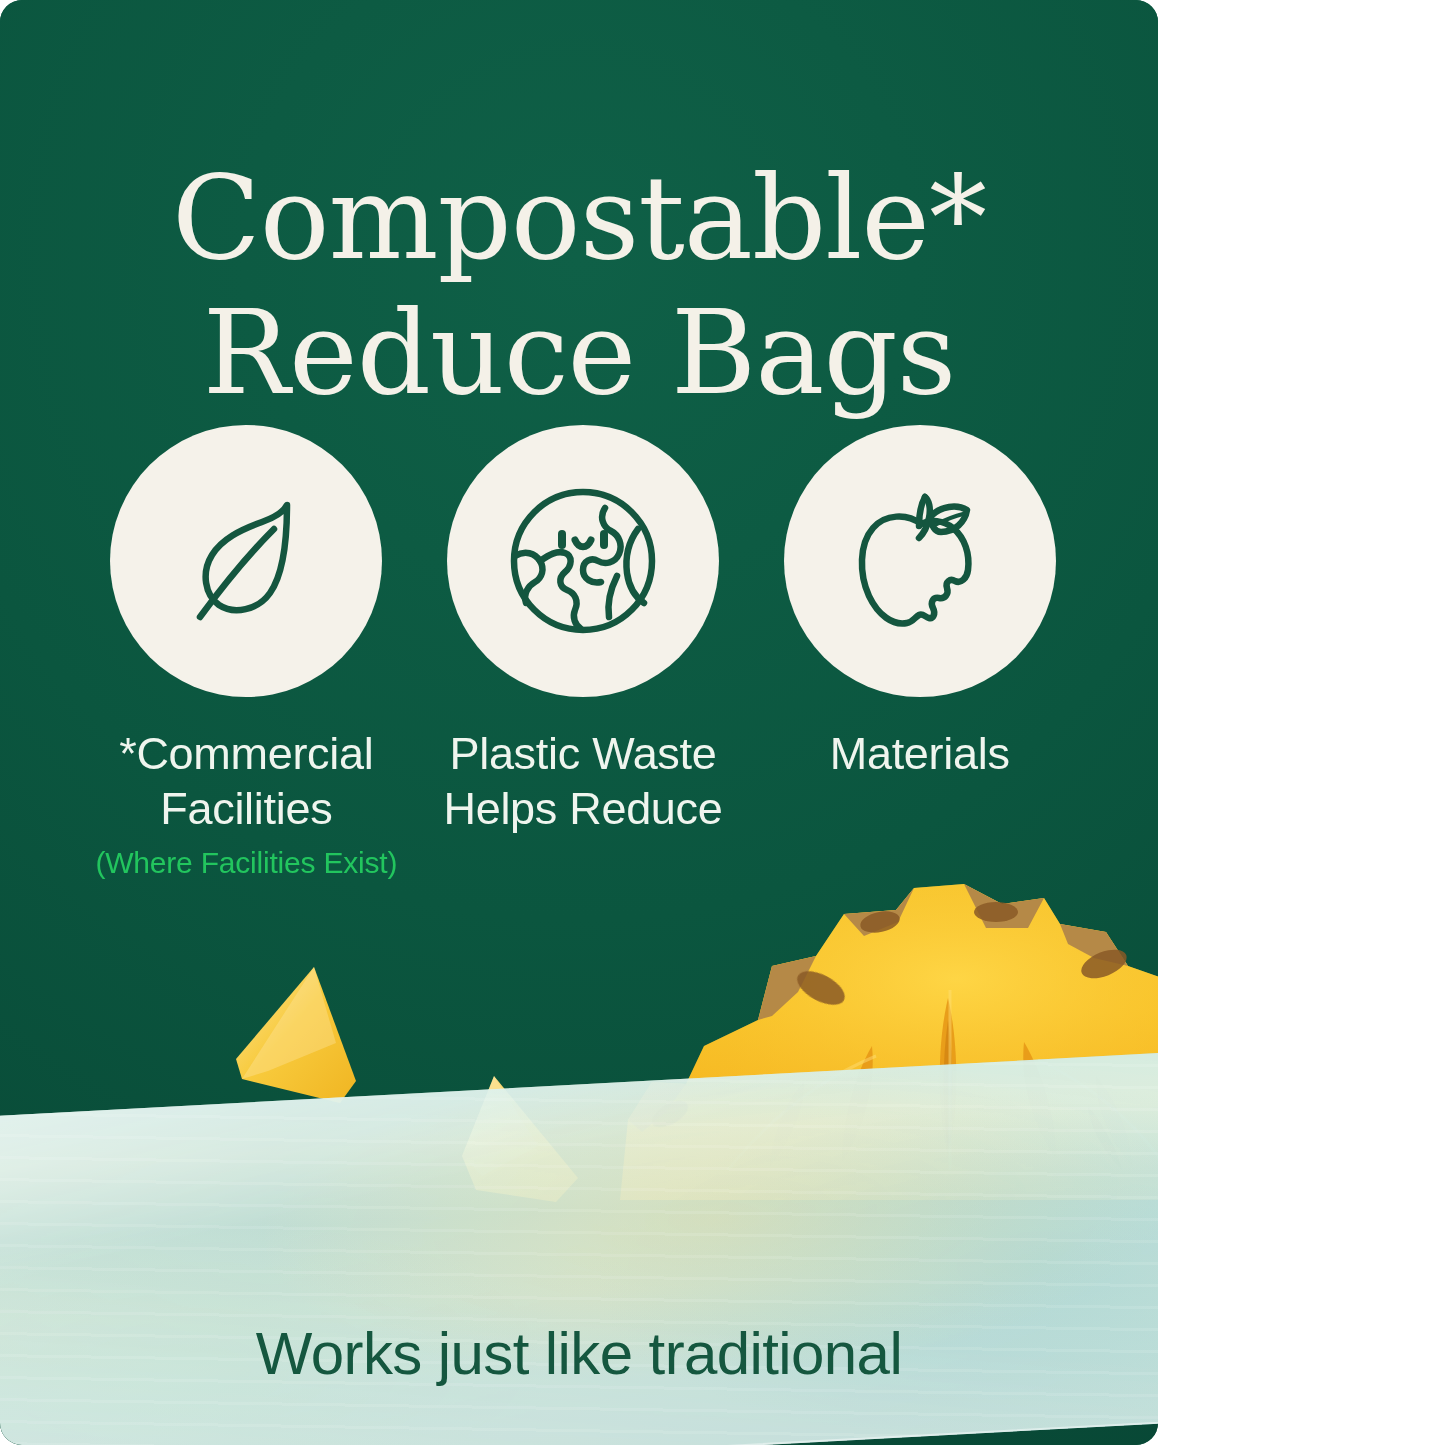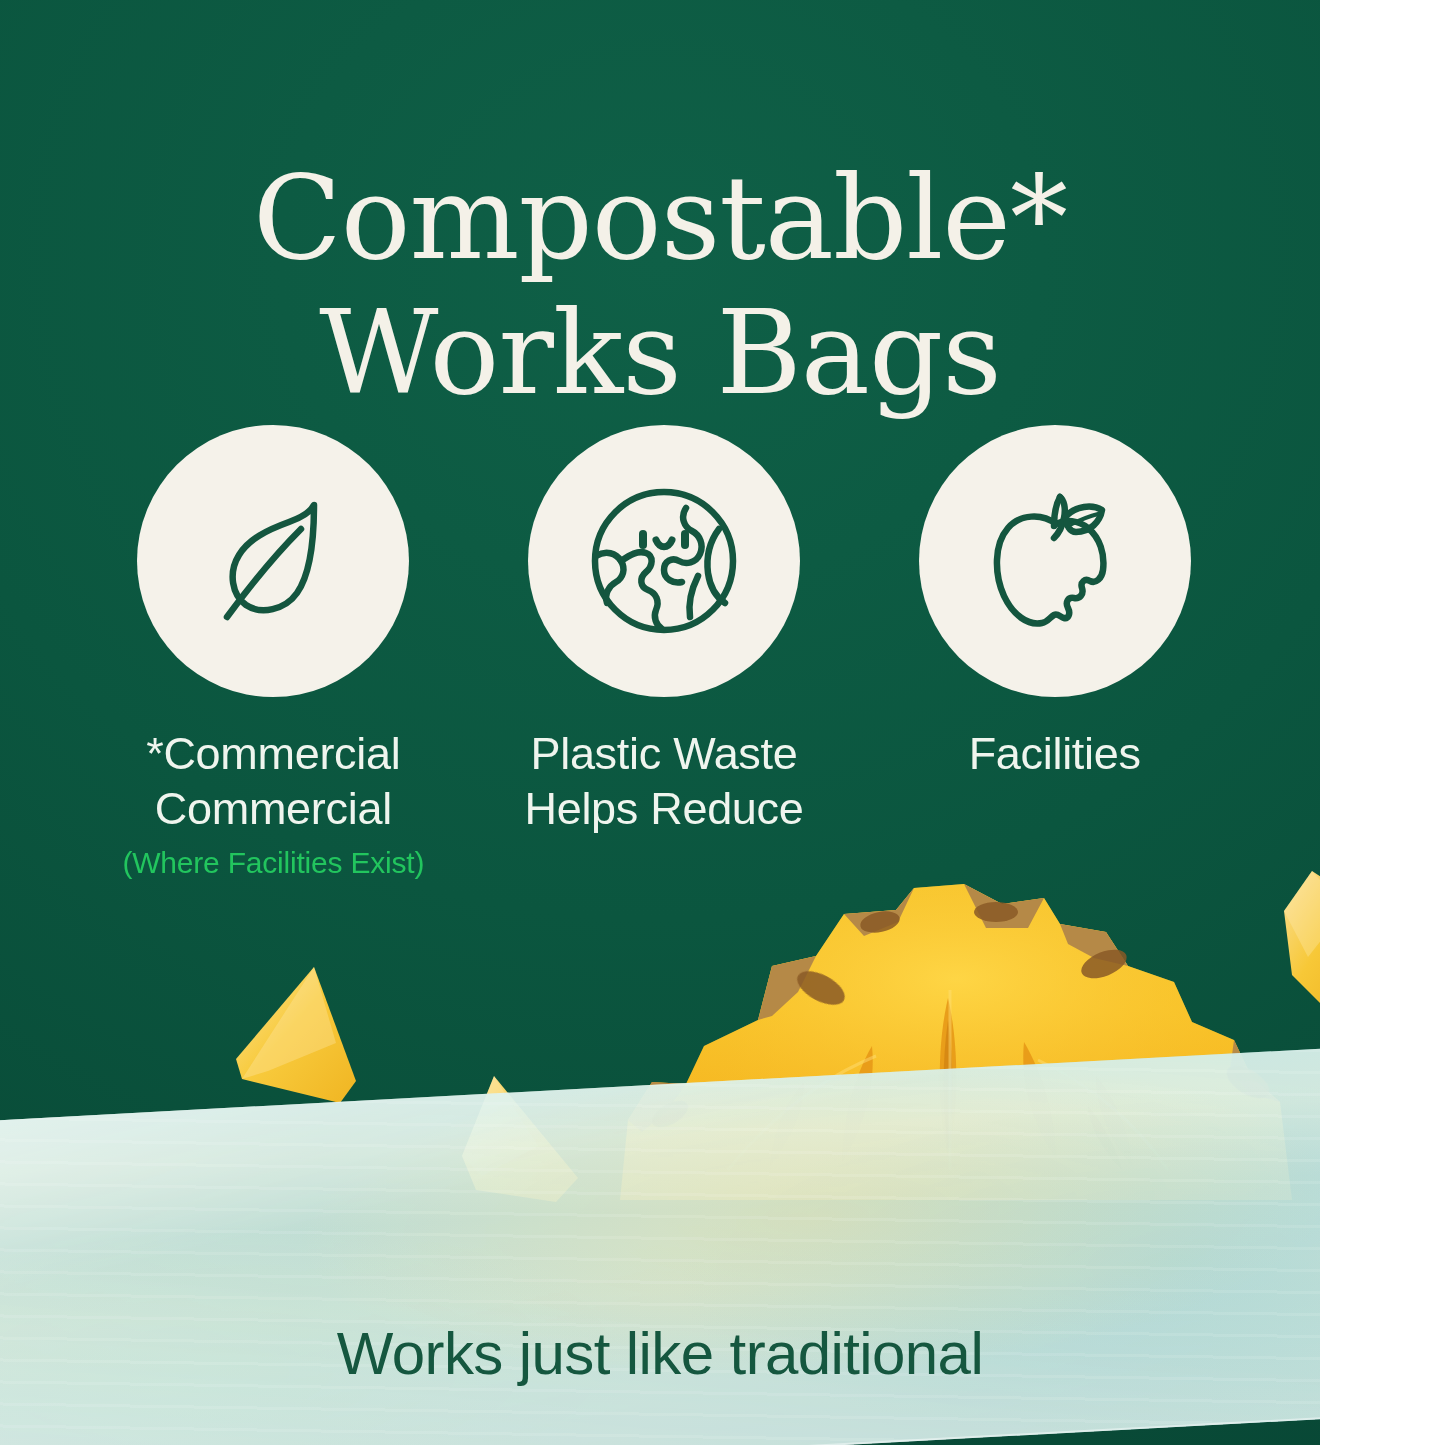--- a/index.html
+++ b/index.html
@@ -3,25 +3,26 @@
 <meta charset="utf-8">
 <title>Compostable Gallon Bags</title>
 <style>
   html, body {
     margin: 0;
     padding: 0;
     background: #ffffff;
   }
   #poster {
     position: relative;
-    width: 1320px;
+    width: 1158px;
     height: 1445px;
     overflow: hidden;
     background: #0B563F;
     font-family: "Liberation Sans", sans-serif;
+    border-radius: 22px;
     -webkit-font-smoothing: antialiased;
   }
 
   
   .bg-green {
     position: absolute;
     inset: 0;
     background: radial-gradient(120% 95% at 50% 18%, #0f6047 0%, #0B563F 48%, #084735 100%);
   }
 
@@ -197,37 +198,37 @@
 </style>
 </head>
 <body>
 
 <div id="poster">
 
   <div class="bg-green"></div>
 
   <h1 class="headline">
     <span class="l1">Compostable*</span>
-    <span class="l2">Works Bags</span>
+    <span class="l2">Reduce Bags</span>
   </h1>
 
   <div class="features">
 
     <div class="feature">
       <div class="icon-circle">
         <span>
           <svg width="160" height="160" viewBox="0 0 160 160" fill="none" stroke="#14563F" stroke-width="6.5" stroke-linecap="round" stroke-linejoin="round">
             <path d="M121 24 C 118 30 110 36 96 41 C 74 49 56 58 46 74 C 35 92 39 114 53 124 C 68 134 92 129 104 112 C 116 95 121 62 121 24 Z"></path>
             <path d="M108 48 C 88 68 62 98 34 136"></path>
           </svg>
         </span>
       </div>
       <div class="feature-caption">
         <div>*Commercial</div>
-        <div>Commercial</div>
+        <div>Facilities</div>
       </div>
       <div class="feature-subcaption">(Where Facilities Exist)</div>
     </div>
 
     <div class="feature">
       <div class="icon-circle">
         <span>
           <svg width="168" height="168" viewBox="0 0 168 168" fill="none" stroke="#14563F" stroke-width="6.5" stroke-linecap="round" stroke-linejoin="round">
             <circle cx="84" cy="84" r="69"></circle>
 
@@ -263,21 +264,21 @@
 
             <path d="M82 48 C 82 36 84 26 88 19"></path>
             <path d="M88 19 C 92 22 94 30 92 40 C 90 50 86 56 82 60"></path>
 
             <path d="M94 38 C 104 28 120 26 130 32 C 128 44 118 54 104 54 C 98 54 94 48 94 38 Z"></path>
             <path d="M100 46 C 108 42 118 38 126 36" stroke-width="4"></path>
           </svg>
         </span>
       </div>
       <div class="feature-caption">
-        <div>Facilities</div>
+        <div>Materials</div>
       </div>
       <div class="feature-subcaption"></div>
     </div>
 
   </div>
 
   <div class="photo-stage">
 
     <div class="pineapple">
       <svg viewBox="0 0 690 330" preserveAspectRatio="none">

